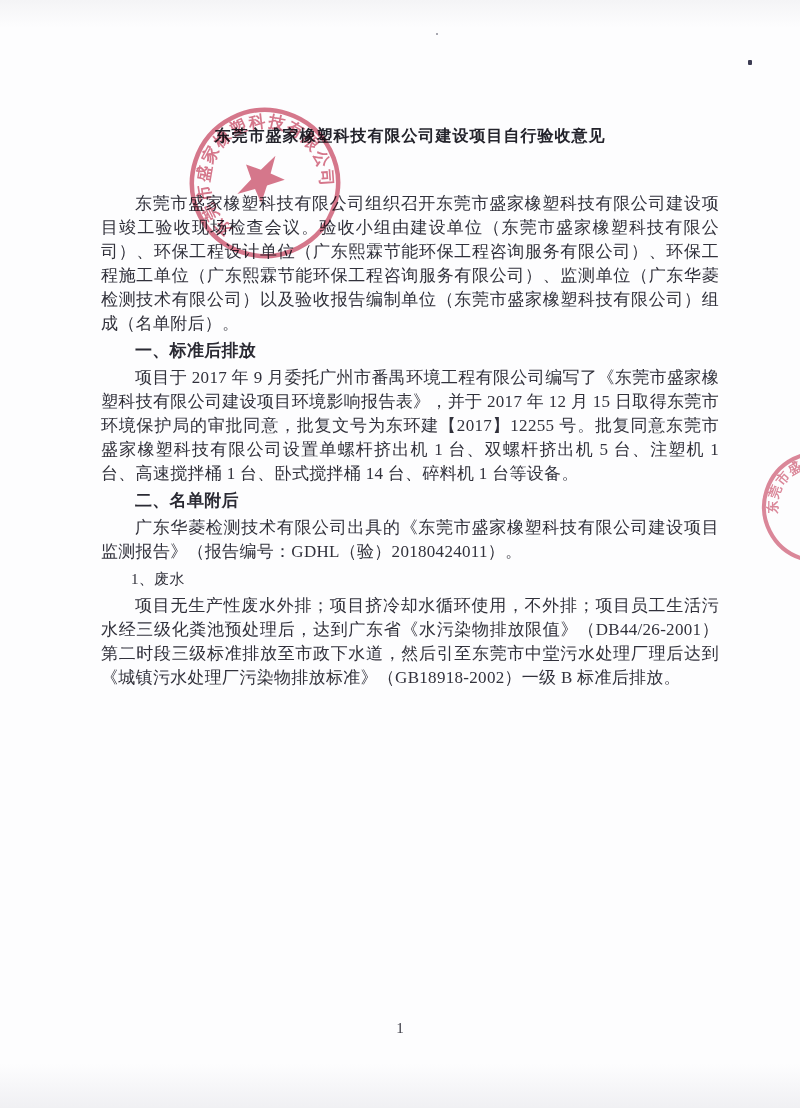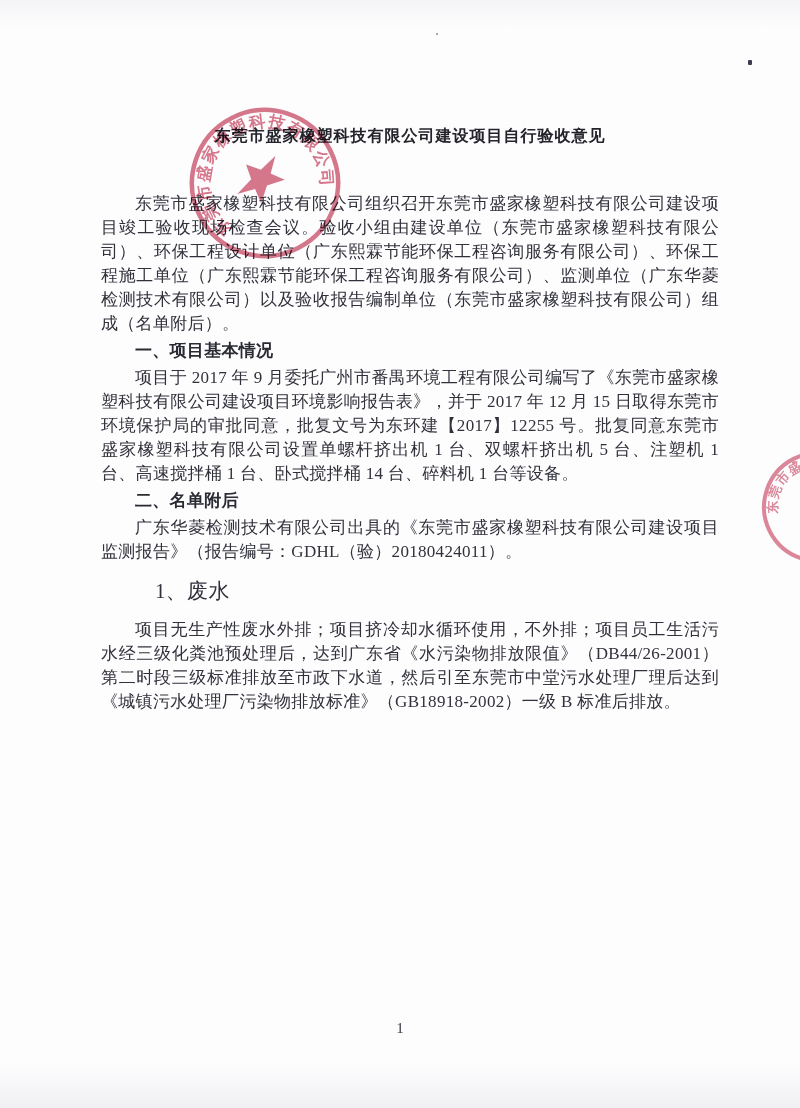--- a/index.html
+++ b/index.html
@@ -25,21 +25,21 @@
   .para {
     margin:0; font-size:17px; line-height:24px;
     letter-spacing:0.3px; text-align:justify; text-indent:2em;
     color:#31313b;
   }
   .heading {
     margin:0; font-size:17px; line-height:30px;
     letter-spacing:0.3px; text-indent:2em; font-weight:700; color:#2a2a33;
   }
   .subheading {
-    margin:12px; font-size:21px; line-height:30px;
+    margin:0; font-size:15px; line-height:30px;
     letter-spacing:0.3px; text-indent:2em; font-weight:400; color:#31313b;
   }
   .page-num {
     position:absolute; left:0; width:800px; top:1020px;
     text-align:center; font-size:15px; color:#3a3a44;
   }
   .seal {
     position:absolute; mix-blend-mode:multiply; pointer-events:none;
   }
   .seal-main { left:178px; top:96px; opacity:0.82; }
@@ -58,21 +58,21 @@
 <body>
 
 <div class="scan-page">
 
   <div class="content">
     <h1 class="doc-title">东莞市盛家橡塑科技有限公司建设项目自行验收意见</h1>
 
     <p class="para">东莞市盛家橡塑科技有限公司组织召开东莞市盛家橡塑科技有限公司建设项目竣工验收现场检查会议。验收小组由建设单位（东莞市盛家橡塑科技有限公司）、环保工程设计单位（广东熙霖节能环保工程咨询服务有限公司）、环保工程施工单位（广东熙霖节能环保工程咨询服务有限公司）、监测单位（广东华菱检测技术有限公司）以及验收报告编制单位（东莞市盛家橡塑科技有限公司）组成（名单附后）。</p>
 
 
-    <p class="heading">一、项目基本情况</p>
+    <p class="heading">一、标准后排放</p>
 
 
     <p class="para">项目于 2017 年 9 月委托广州市番禺环境工程有限公司编写了《东莞市盛家橡塑科技有限公司建设项目环境影响报告表》，并于 2017 年 12 月 15 日取得东莞市环境保护局的审批同意，批复文号为东环建【2017】12255 号。批复同意东莞市盛家橡塑科技有限公司设置单螺杆挤出机 1 台、双螺杆挤出机 5 台、注塑机 1 台、高速搅拌桶 1 台、卧式搅拌桶 14 台、碎料机 1 台等设备。</p>
 
     <p class="heading">二、名单附后</p>
 
     <p class="para">广东华菱检测技术有限公司出具的《东莞市盛家橡塑科技有限公司建设项目监测报告》（报告编号：GDHL（验）20180424011）。</p>
 
     <p class="subheading">1、废水</p>
 

